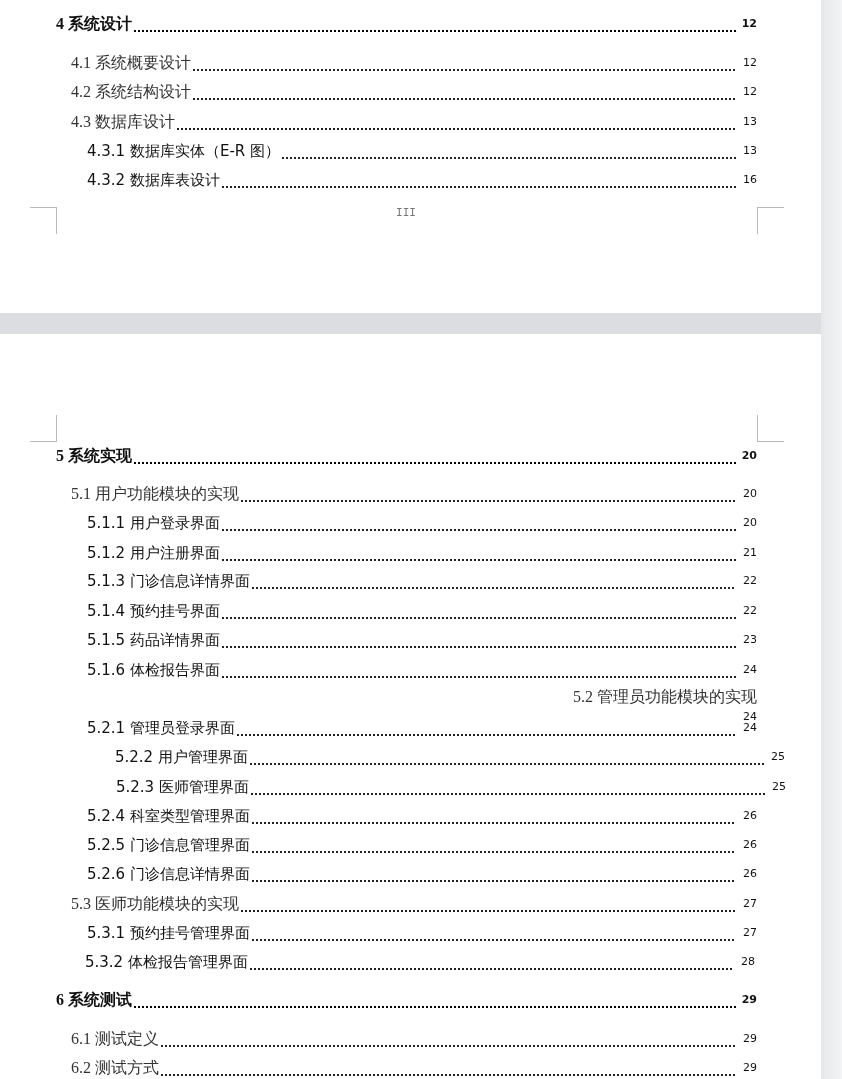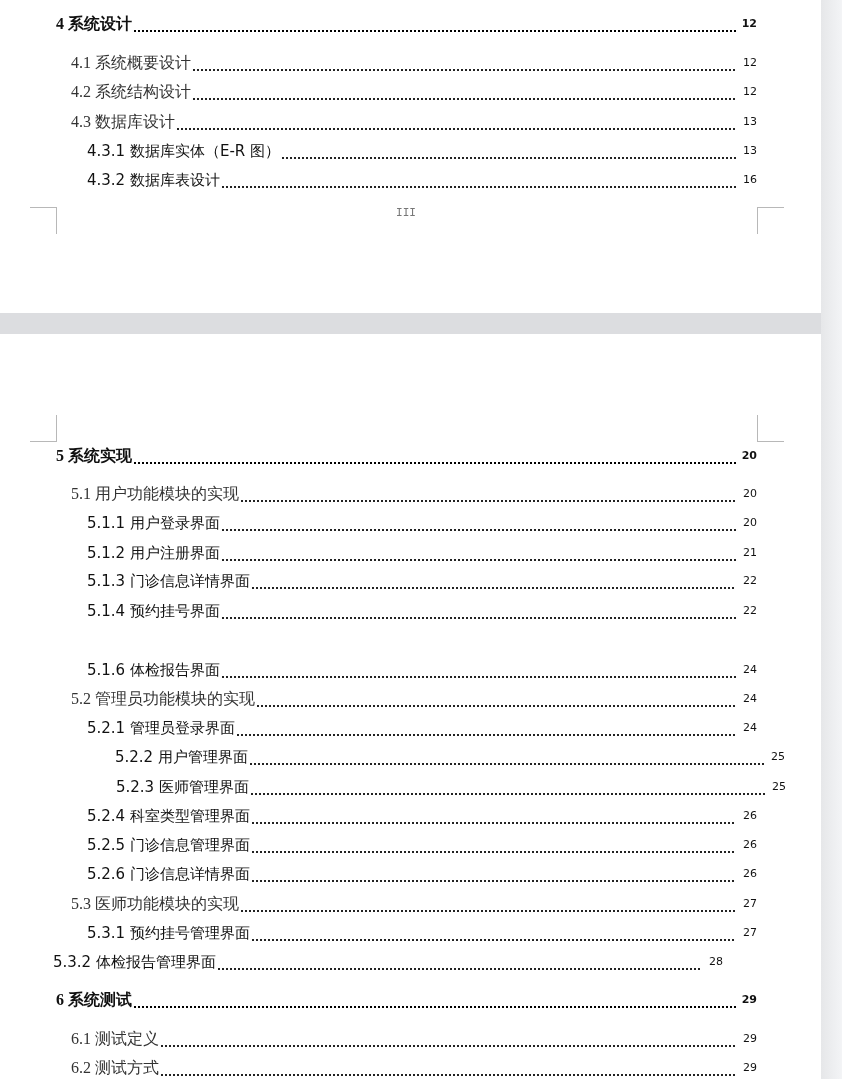--- a/index.html
+++ b/index.html
@@ -120,26 +120,31 @@
   <div class="toc-row lvl3" style="top:236px; padding-left:87px; width:670px;align-items:center;">
     <span class="lbl">5.1.3 门诊信息详情界面</span>
     <span class="leader"></span>
     <span class="pg">22</span>
   </div>
   <div class="toc-row lvl3" style="top:265px; padding-left:87px; width:670px;">
     <span class="lbl">5.1.4 预约挂号界面</span>
     <span class="leader"></span>
     <span class="pg">22</span>
   </div>
+  <div class="toc-row lvl3" style="top:294px; padding-left:87px; width:670px;">
+    <span class="lbl">5.1.5 药品详情界面</span>
+    <span class="leader"></span>
+    <span class="pg">23</span>
+  </div>
   <div class="toc-row lvl3" style="top:324px; padding-left:87px; width:670px;">
     <span class="lbl">5.1.6 体检报告界面</span>
     <span class="leader"></span>
     <span class="pg">24</span>
   </div>
-  <div class="toc-row lvl2" style="top:353px; padding-left:71px; width:686px;">
+  <div class="toc-row lvl2" style="top:353px; padding-left:71px; width:686px;flex-direction:column;">
     <span class="lbl">5.2  管理员功能模块的实现</span>
     <span class="leader"></span>
     <span class="pg">24</span>
   </div>
   <div class="toc-row lvl3" style="top:382px; padding-left:87px; width:670px;">
     <span class="lbl">5.2.1 管理员登录界面</span>
     <span class="leader"></span>
     <span class="pg">24</span>
   </div>
   <div class="toc-row lvl3" style="top:411px; padding-left:115px; width:670px;">
@@ -170,21 +175,21 @@
   <div class="toc-row lvl2" style="top:558px; padding-left:71px; width:686px;">
     <span class="lbl">5.3  医师功能模块的实现</span>
     <span class="leader"></span>
     <span class="pg">27</span>
   </div>
   <div class="toc-row lvl3" style="top:587px; padding-left:87px; width:670px;">
     <span class="lbl">5.3.1 预约挂号管理界面</span>
     <span class="leader"></span>
     <span class="pg">27</span>
   </div>
-  <div class="toc-row lvl3" style="top:616px; padding-left:53px; width:670px;">
+  <div class="toc-row lvl3" style="top:616px; padding-left:85px; width:670px;">
     <span class="lbl">5.3.2 体检报告管理界面</span>
     <span class="leader"></span>
     <span class="pg">28</span>
   </div>
   <div class="toc-row lvl1" style="top:654px; padding-left:56px; width:701px;">
     <span class="lbl">6  系统测试</span>
     <span class="leader"></span>
     <span class="pg">29</span>
   </div>
   <div class="toc-row lvl2" style="top:693px; padding-left:71px; width:686px;">

